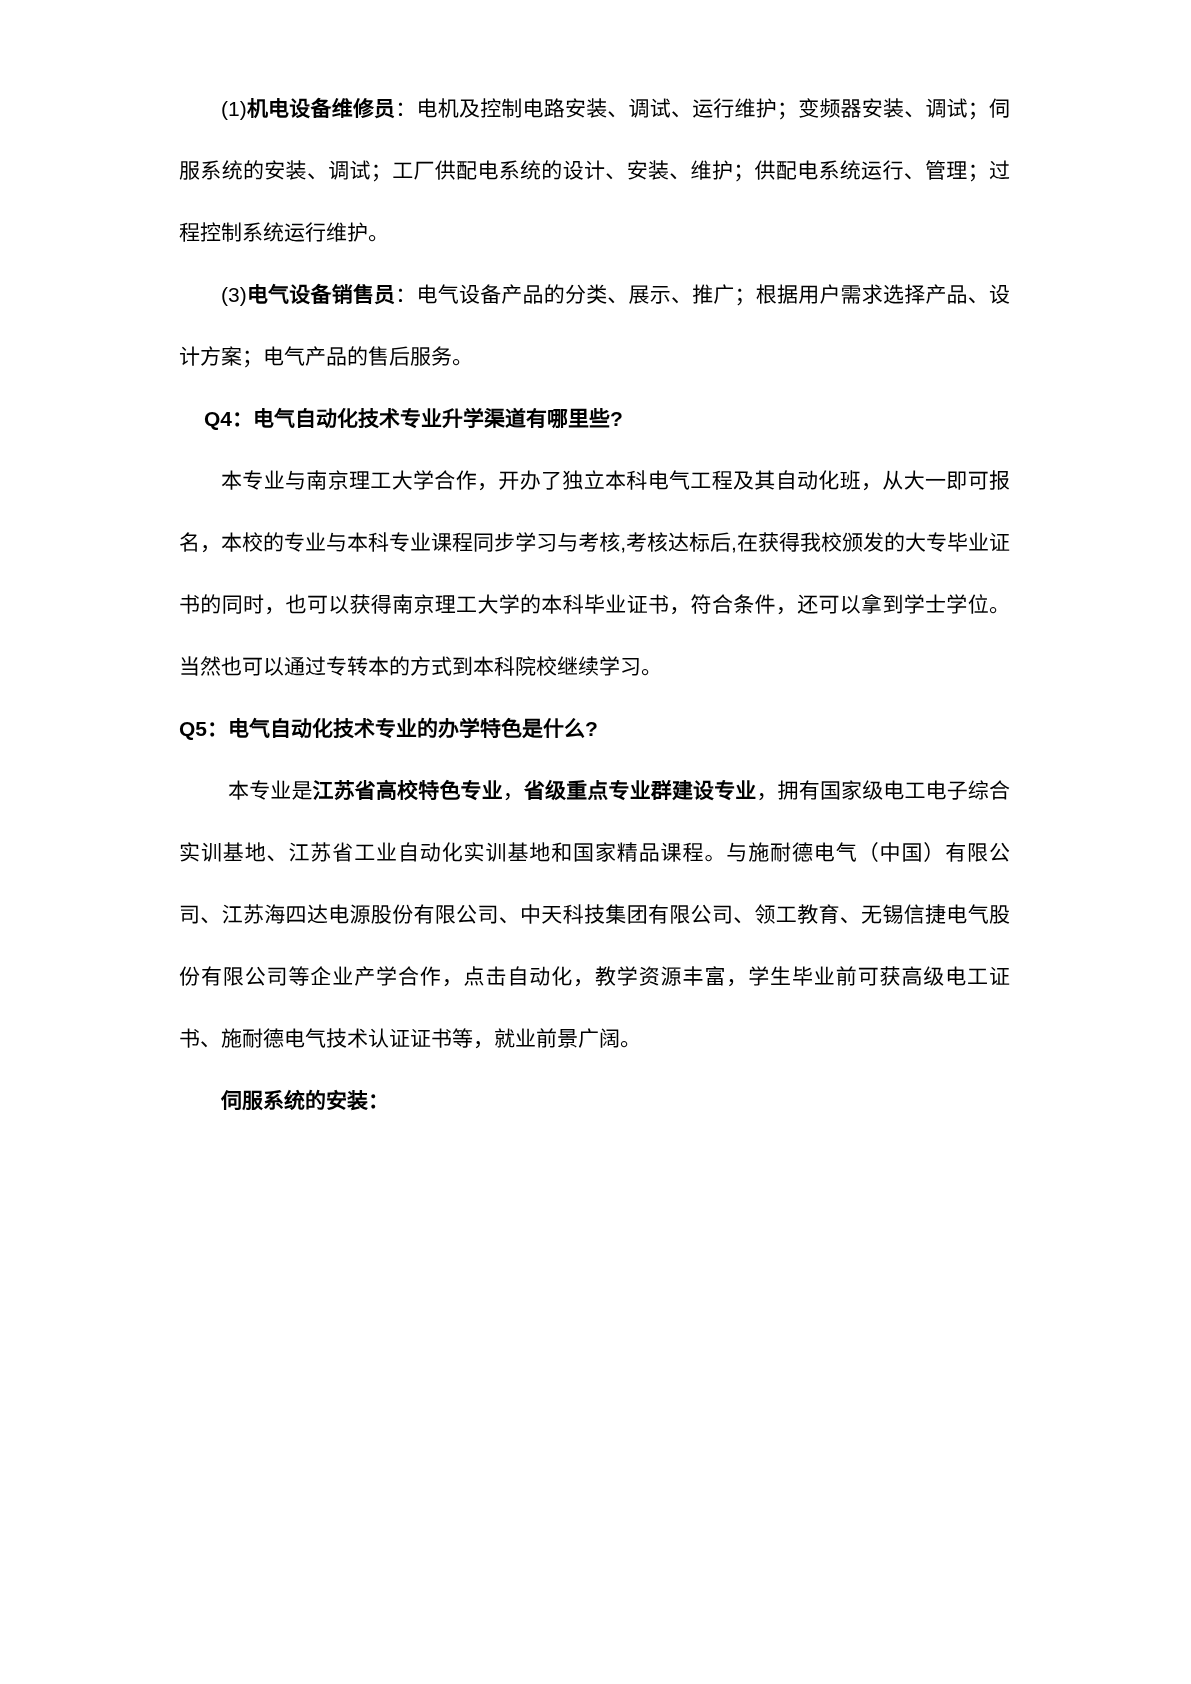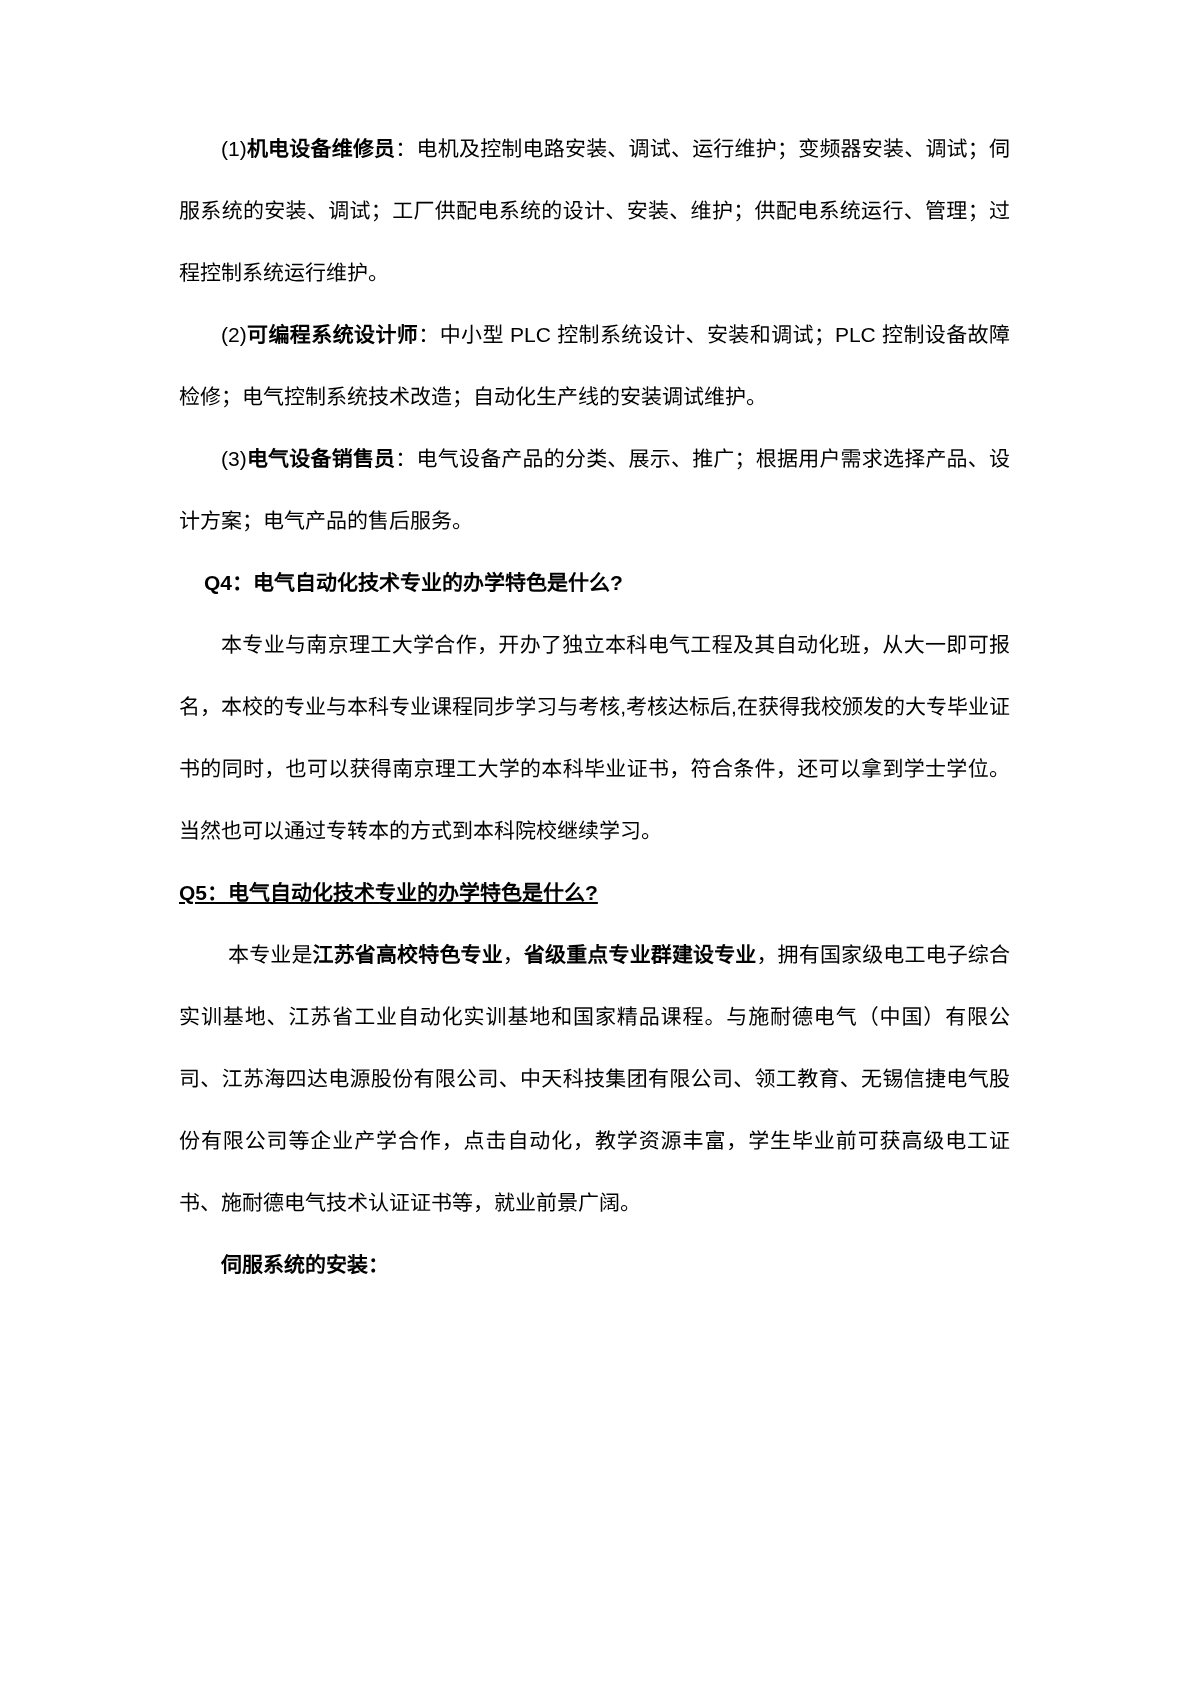--- a/index.html
+++ b/index.html
@@ -12,52 +12,51 @@
     height: 1684px;
     position: relative;
     overflow: hidden;
     font-family: "Liberation Sans", sans-serif;
   }
   .page {
     position: absolute;
     left: 179px;
     top: 0;
     width: 831px;
-    padding-top: 118px;
+    padding-top: 78px;
     color: #000000;
   }
   .para {
     margin: 0;
     font-size: 21px;
     line-height: 62px;
     text-align: justify;
     color: #000000;
     word-break: break-all;
   }
   .indent-std   { text-indent: 42px; }  
   .indent-wide  { text-indent: 49px; }  
   .indent-q     { text-indent: 25px; }  
-  .indent-none  { text-indent: 0; text-decoration: underline; }
+  .indent-none  { text-indent: 0; }
   .heading {
     font-weight: bold;
   }
   b { font-weight: bold; }
 </style>
 </head>
 <body>
 
 <div class="page">
 
   <p class="para indent-std"><span>(1)</span><b>机电设备维修员</b><span>：电机及控制电路安装、调试、运行维护；变频器安装、调试；伺服系统的安装、调试；工厂供配电系统的设计、安装、维护；供配电系统运行、管理；过程控制系统运行维护。</span></p>
 
-  <p class="para indent-std"><span>(2)</span><b>可编程系统设计师</b><span>：中小型 PLC 控制系统设计、安装和调试；PLC 控制设备故障检修；电气控制系统技术改造；自动化生产线的安装调试维护。</span></p>
 
   <p class="para indent-std"><span>(3)</span><b>电气设备销售员</b><span>：电气设备产品的分类、展示、推广；根据用户需求选择产品、设计方案；电气产品的售后服务。</span></p>
 
-  <p class="para heading indent-q"><span>Q4：电气自动化技术专业的办学特色是什么?</span></p>
+  <p class="para heading indent-q"><span>Q4：电气自动化技术专业升学渠道有哪里些?</span></p>
 
   <p class="para indent-std"><span>本专业与南京理工大学合作，开办了独立本科电气工程及其自动化班，从大一即可报名，本校的专业与本科专业课程同步学习与考核,考核达标后,在获得我校颁发的大专毕业证书的同时，也可以获得南京理工大学的本科毕业证书，符合条件，还可以拿到学士学位。当然也可以通过专转本的方式到本科院校继续学习。</span></p>
 
   <p class="para heading indent-none"><span>Q5：电气自动化技术专业的办学特色是什么?</span></p>
 
   <p class="para indent-wide"><span>本专业是</span><b>江苏省高校特色专业</b><span>，</span><b>省级重点专业群建设专业</b><span>，拥有国家级电工电子综合实训基地、江苏省工业自动化实训基地和国家精品课程。与施耐德电气（中国）有限公司、江苏海四达电源股份有限公司、中天科技集团有限公司、领工教育、无锡信捷电气股份有限公司等企业产学合作，点击自动化，教学资源丰富，学生毕业前可获高级电工证书、施耐德电气技术认证证书等，就业前景广阔。</span></p>
 
 
   <p class="para heading indent-std"><span>伺服系统的安装：</span></p>
 

